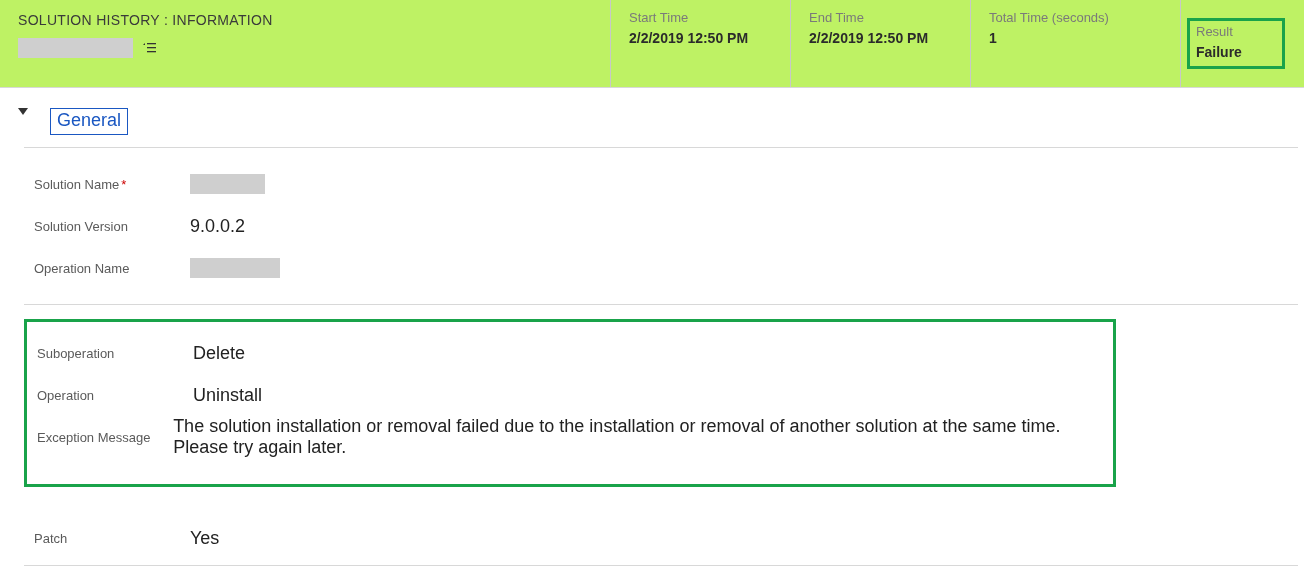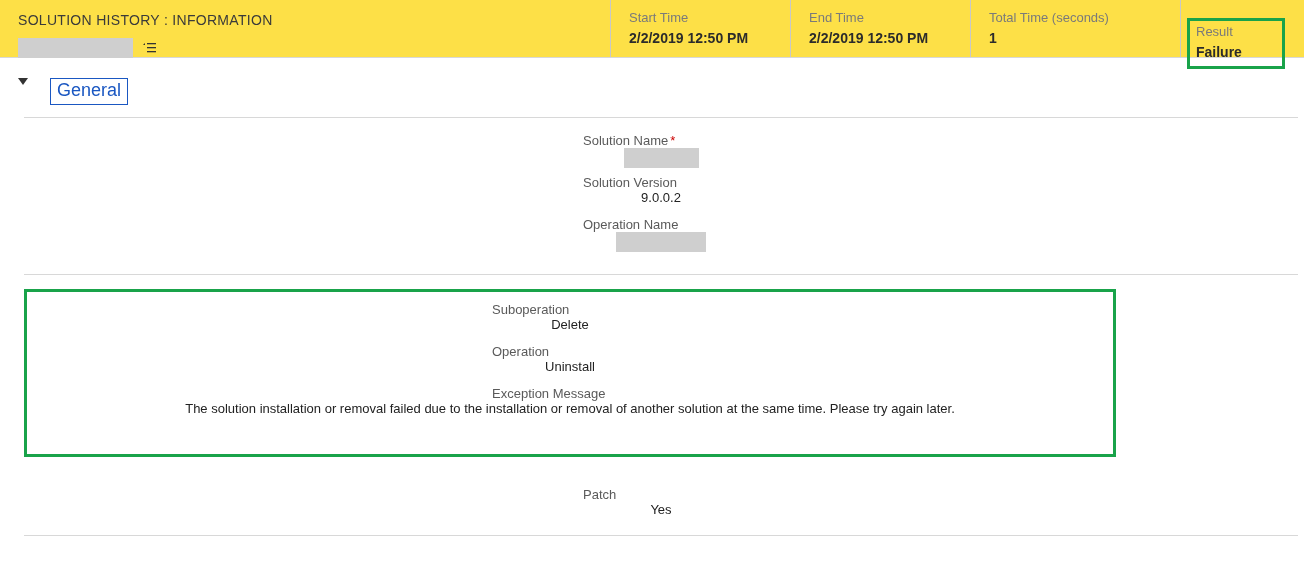--- a/index.html
+++ b/index.html
@@ -5,23 +5,23 @@
   * { box-sizing: border-box; }
   body {
     margin: 0;
     font-family: "Segoe UI", Arial, sans-serif;
     font-size: 13px;
     color: #333;
     background: #fff;
     width: 1304px;
   }
   .header {
-    background: #fde047;
-    display: flex;
-    height: 58px;
+    background: #bef264;
+    display: flex;
+    height: 88px;
     border-bottom: 1px solid #d8d8d8;
   }
   .header-left {
     flex: 0 0 610px;
     padding: 12px 18px;
   }
   .page-title {
     font-size: 14px;
     letter-spacing: 0.3px;
     color: #3a3a3a;
@@ -101,31 +101,30 @@
     border-right: none;
     margin-top: 12px;
     padding: 15px 10px 15px 10px;
     margin-left: 6px;
   }
   .panel.no-top { border-top: none; padding-top: 18px; padding-bottom: 6px; }
   .row {
     display: flex;
     align-items: center;
     min-height: 42px;
-    flex-direction: column;
   }
   .label {
     width: 156px;
     color: #5a5a5a;
     font-size: 13px;
   }
   .req { color: #c00; margin-left: 2px; }
   .value {
     color: #222;
-    font-size: 13px;
+    font-size: 18px;
   }
   .value.link { color: #1a57c2; }
   .highlight-box {
     border: 3px solid #19a34a;
     margin: 14px 0 0 6px;
     padding: 10px 10px 26px 10px;
     width: 1092px;
   }
 </style>
 </head>

